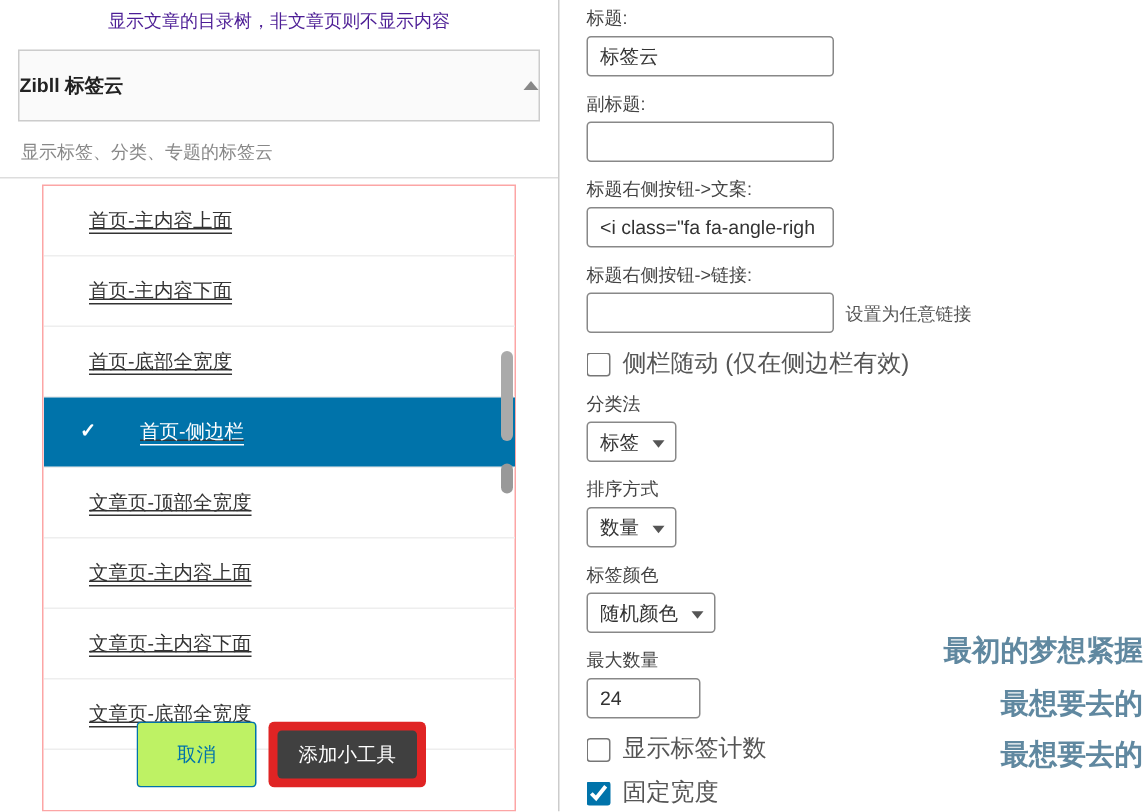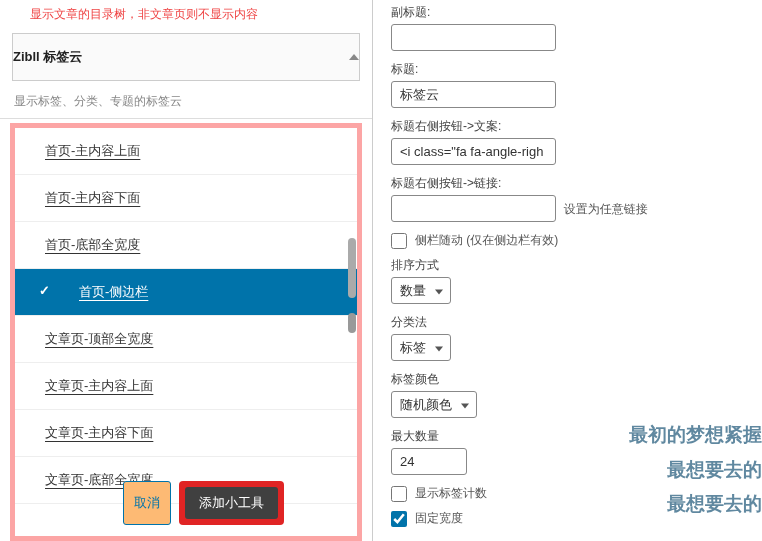--- a/index.html
+++ b/index.html
@@ -22,23 +22,24 @@
       height: 541px;
     }
     .left-panel {
       width: 373px;
       border-right: 1px solid #ccc;
       display: flex;
       flex-direction: column;
       position: relative;
     }
     .top-hint {
-      padding: 6px 30px 2px;
-      color: #ef4444;
+      padding: 6px 18px 2px;
+      color: #4c1d95;
       font-size: 12px;
+      text-align: center;
     }
     .widget-header {
       margin: 8px 12px 8px 12px;
       border: 1px solid #ccc;
       background: #fafafa;
       padding: 14px 0;
       display: flex;
       justify-content: space-between;
       align-items: center;
       cursor: pointer;
@@ -56,26 +57,27 @@
       border-bottom: 6px solid #888;
     }
     .widget-desc {
       padding: 4px 14px 8px;
       color: #888;
       font-size: 12px;
       border-bottom: 1px solid #ddd;
       margin-bottom: 4px;
     }
     .options-list {
-      margin: 0 10px;
-      border: 5px solid #fca5a5;
+      margin: 0 28px;
+      border: 1px solid #fca5a5;
       position: relative;
       background: #fff;
       flex: 1;
       overflow: hidden;
+      text-decoration: underline;
     }
     .options-scroll {
       height: 100%;
       overflow-y: auto;
       padding-bottom: 60px;
     }
     .option-item {
       padding: 14px 30px;
       border-bottom: 1px solid #eee;
       color: #333;
@@ -117,22 +119,22 @@
     }
     .footer-buttons {
       position: absolute;
       bottom: 16px;
       right: 88px;
       display: flex;
       gap: 0;
       z-index: 5;
     }
     .btn-cancel {
-      padding: 6px 10px;
-      background: #fdba74;
+      padding: 6px 26px;
+      background: #bef264;
       border: 1px solid #0073aa;
       color: #0073aa;
       cursor: pointer;
       font-size: 13px;
       border-radius: 3px;
     }
     .btn-add-wrapper {
       padding: 6px;
       background: #e02424;
       border-radius: 4px;
@@ -210,21 +212,21 @@
       align-items: center;
       gap: 8px;
       margin-bottom: 8px;
     }
     .checkbox-row input[type="checkbox"] {
       width: 16px;
       height: 16px;
       accent-color: #0073aa;
     }
     .checkbox-label {
-      font-size: 12px;
+      font-size: 16px;
       color: #555;
     }
     .bg-watermark {
       position: absolute;
       right: 0;
       bottom: 20px;
       font-size: 19px;
       font-weight: 700;
       color: #0c4a6e;
       opacity: 0.65;
@@ -266,64 +268,64 @@
       <button class="btn-cancel">取消</button>
       <span class="btn-add-wrapper">
         <button class="btn-add">添加小工具</button>
       </span>
     </div>
   </div>
 
   <div class="right-panel">
 
     <div class="form-group">
+      <label class="form-label">标题:</label>
+      <input class="form-input" value="标签云" style="">
+    </div>
+
+    <div class="form-group">
       <label class="form-label">副标题:</label>
       <input class="form-input" value="" style="">
-    </div>
-
-    <div class="form-group">
-      <label class="form-label">标题:</label>
-      <input class="form-input" value="标签云" style="">
     </div>
 
     <div class="form-group">
       <label class="form-label">标题右侧按钮-&gt;文案:</label>
       <input class="form-input" value="&lt;i class=&quot;fa fa-angle-righ" style="">
     </div>
 
     <div class="form-group">
       <label class="form-label">标题右侧按钮-&gt;链接:</label>
       <input class="form-input" value="" style="">
       <span class="inline-text">设置为任意链接</span>
     </div>
 
     <div class="checkbox-row">
       <input type="checkbox" style="">
       <span class="checkbox-label">侧栏随动 (仅在侧边栏有效)</span>
+    </div>
+
+    <div class="form-group">
+      <label class="form-label">分类法</label>
+      <span class="select-wrapper">
+        <select class="form-select">
+          <option>标签</option>
+        </select>
+      </span>
     </div>
 
     <div class="form-group">
       <label class="form-label">排序方式</label>
       <span class="select-wrapper">
         <select class="form-select">
           <option>数量</option>
         </select>
       </span>
     </div>
 
     <div class="form-group">
-      <label class="form-label">分类法</label>
-      <span class="select-wrapper">
-        <select class="form-select">
-          <option>标签</option>
-        </select>
-      </span>
-    </div>
-
-    <div class="form-group">
       <label class="form-label">标签颜色</label>
       <span class="select-wrapper">
         <select class="form-select">
           <option>随机颜色</option>
         </select>
       </span>
     </div>
 
     <div class="form-group">
       <label class="form-label">最大数量</label>

